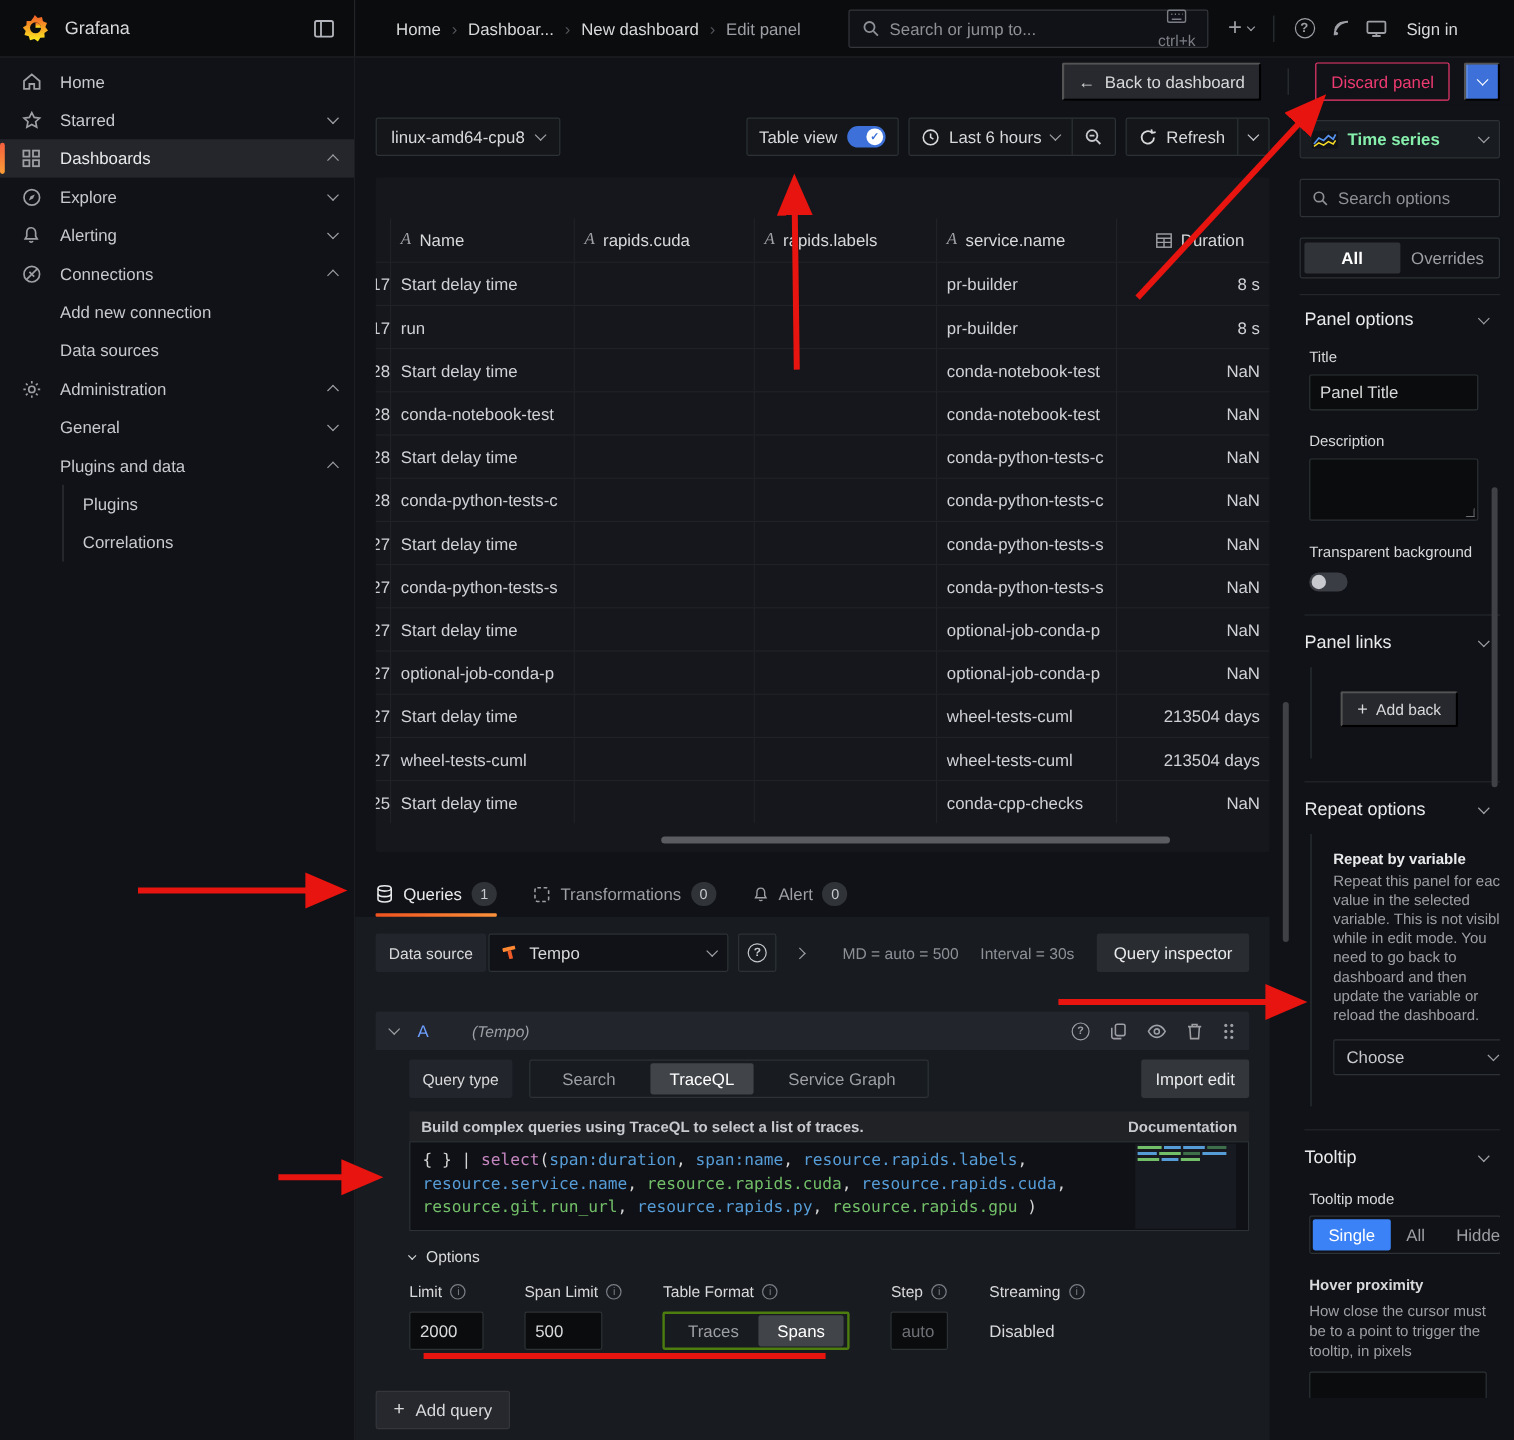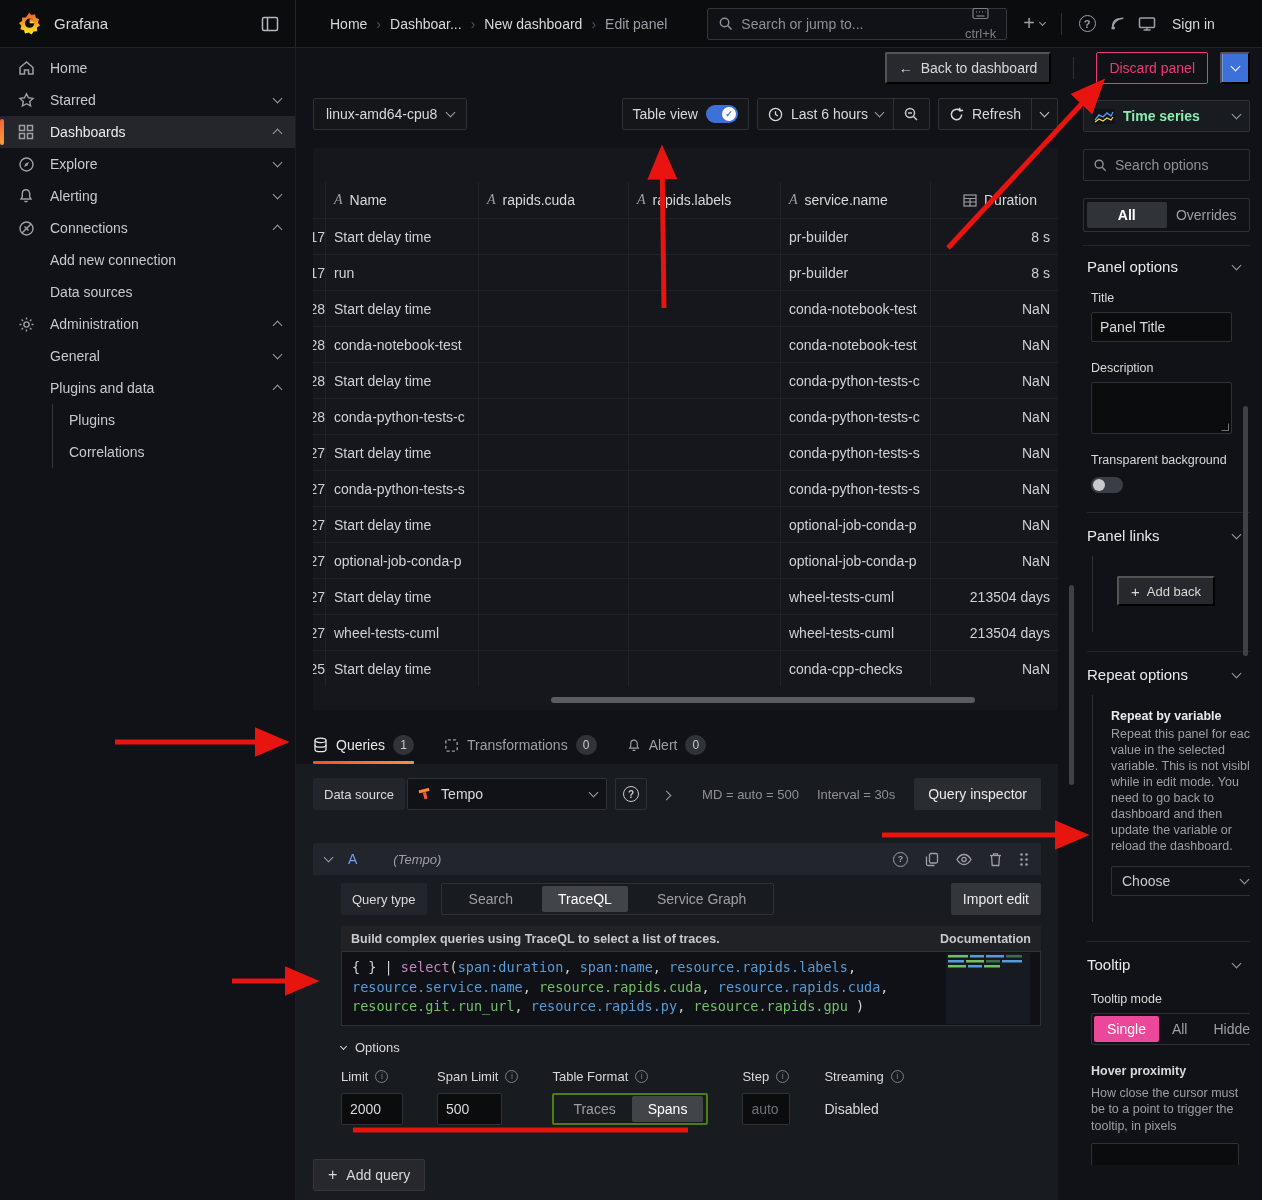--- a/index.html
+++ b/index.html
@@ -151,21 +151,21 @@
   .toggle-off{ width:32px; height:16px; background:#3a3d44; border-radius:8px; position:relative; margin:10px 0 0 4px; cursor:pointer;}
   .toggle-off::after{ content:''; position:absolute; left:2px; top:2px; width:12px; height:12px; border-radius:50%; background:#c7c9cf;}
   .hr{ border-top:1px solid #24262b; margin:19px 0 14px 0; }
   .group-indent{ border-left:1px solid #2c3235; margin:12px 0 0 5px; padding:20px 0 26px 18px;}
   .addlink-btn{ display:inline-flex; align-items:center; gap:7px; height:30px; background:#26282d; border-radius:2px; padding:0 12px; font-size:13px; color:#d8d9da; margin-left:6px; cursor:pointer;}
   .repeat-label{ font-size:12.5px; font-weight:700; color:#e9eaeb; }
   .repeat-desc{ font-size:12.5px; color:#9d9fa5; line-height:1.28; margin-top:3px; width:150px;}
   .choose-select{ margin-top:12px; width:148px; height:30px; background:#111217; border:1px solid #2c3235; border-radius:2px; display:flex; align-items:center; justify-content:space-between; padding:0 10px; font-size:14px; color:#c7c9cf; cursor:pointer;}
   .mode-group{ margin-left:4px; width:160px; height:32px; border:1px solid #2c3235; border-radius:2px; display:flex; padding:2px; overflow:hidden; white-space:nowrap;}
   .mode-opt{ padding:0 13px; display:flex; align-items:center; font-size:14px; color:#9d9fa5; border-radius:2px; flex:none; cursor:pointer;}
-  .mode-opt.selected{ background:#ec4899; color:#fff; font-weight:500;}
+  .mode-opt.selected{ background:#3b82f6; color:#fff; font-weight:500;}
   .hover-desc{ font-size:12.5px; color:#9d9fa5; line-height:1.3; margin:3px 0 0 4px; width:150px;}
   .aside-scroll{ position:absolute; right:2px; top:160px; width:5px; height:250px; background:#3f4147; border-radius:3px; cursor:pointer;}
   .main-scroll{ position:absolute; left:1069px; top:585px; width:5px; height:200px; background:#3f4147; border-radius:3px; cursor:pointer; z-index:4;}
 
   
   .anno-layer{ position:absolute; inset:0; pointer-events:none; z-index:40; }
   .anno{ stroke:var(--annotation-red); stroke-width:5; fill:none; }
   .anno-head{ fill:var(--annotation-red); }
 </style>
 </head>

